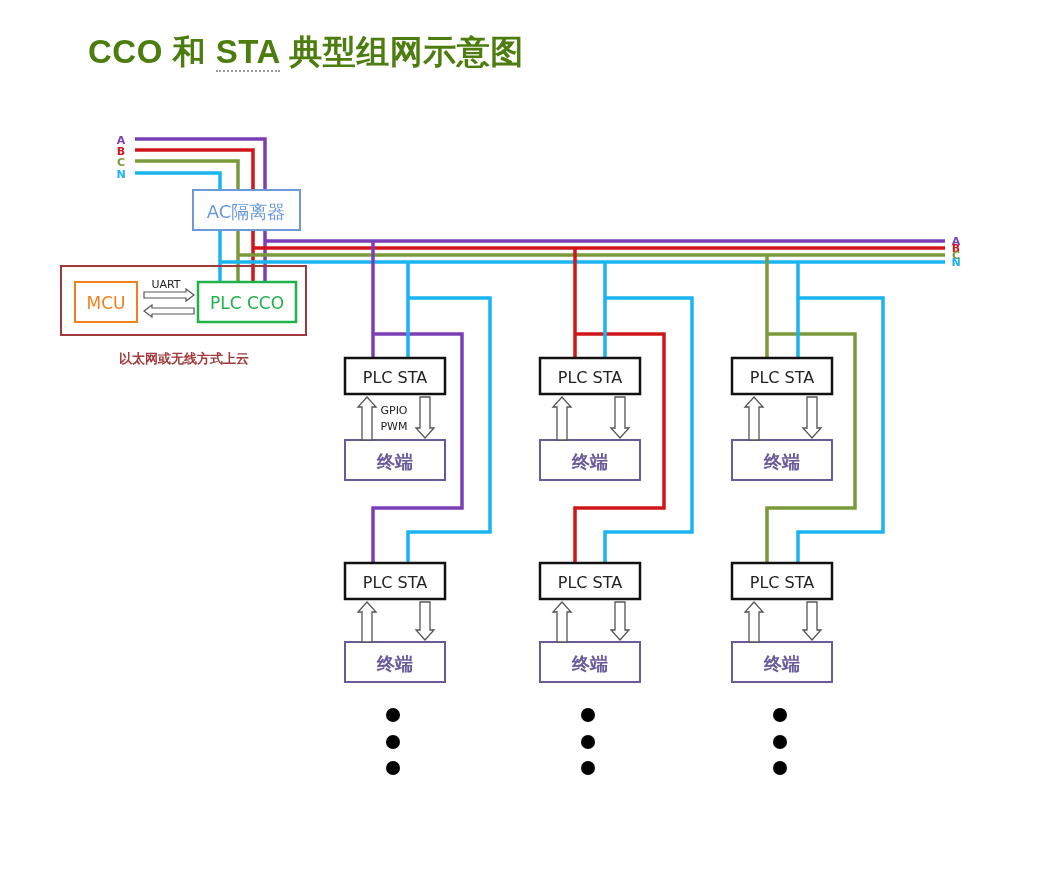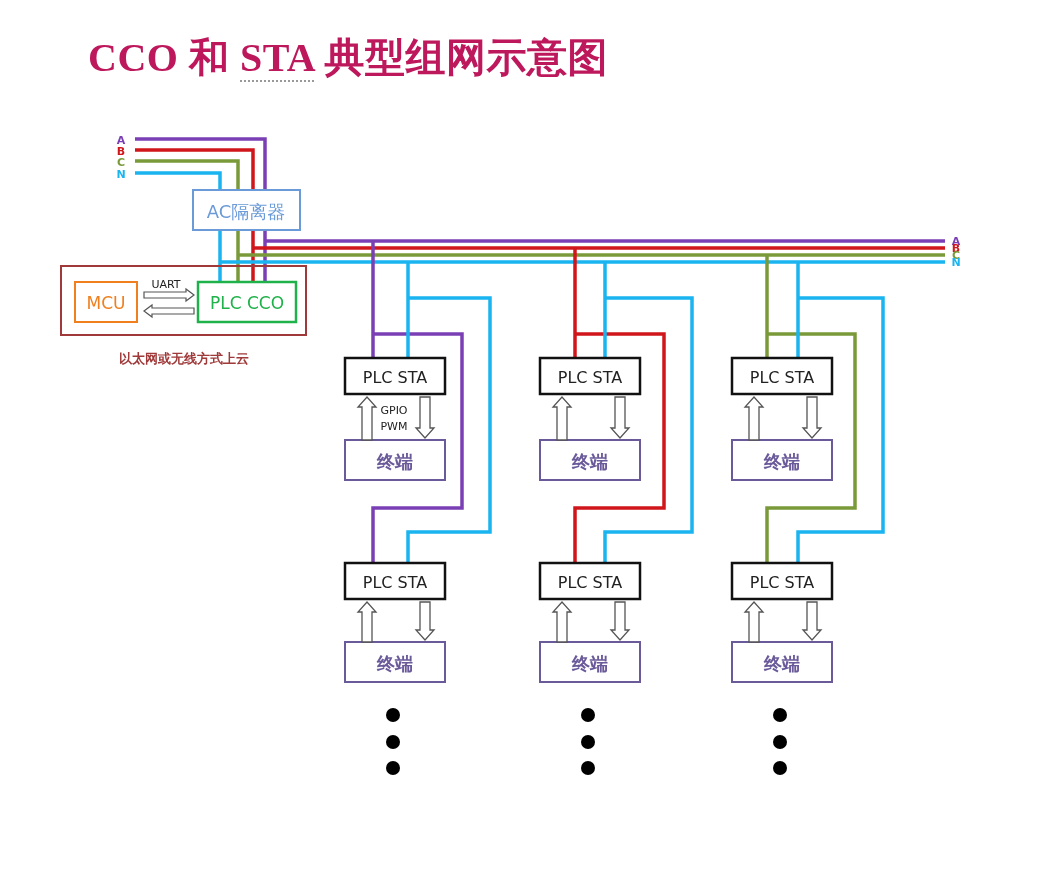--- a/index.html
+++ b/index.html
@@ -1,17 +1,17 @@
 <!DOCTYPE html>
 <html><head>
 <meta charset="utf-8">
 <style>
   html, body { margin:0; padding:0; background:#ffffff; }
   body { width:1038px; height:877px; position:relative; overflow:hidden; font-family:"DejaVu Sans", sans-serif; }
-  #title { position:absolute; left:88px; top:30px; font-size:40px; font-weight:bold; color:#be185d; letter-spacing:0.5px; font-family:Liberation Serif, serif; }
+  #title { position:absolute; left:88px; top:30px; font-size:33px; font-weight:bold; color:#4d7c0f; letter-spacing:0.5px; font-family:Liberation Sans, sans-serif; }
   #title .sta { border-bottom:2px dotted #999; }
   svg { position:absolute; left:0; top:0; }
   .lbl { font-family:"DejaVu Sans", sans-serif; }
 </style>
 </head>
 <body>
 
 <div id="title"><span>CCO 和 </span><span class="sta">STA</span><span> 典型组网示意图</span></div>
 
 <svg id="diagram" width="1038" height="877">

